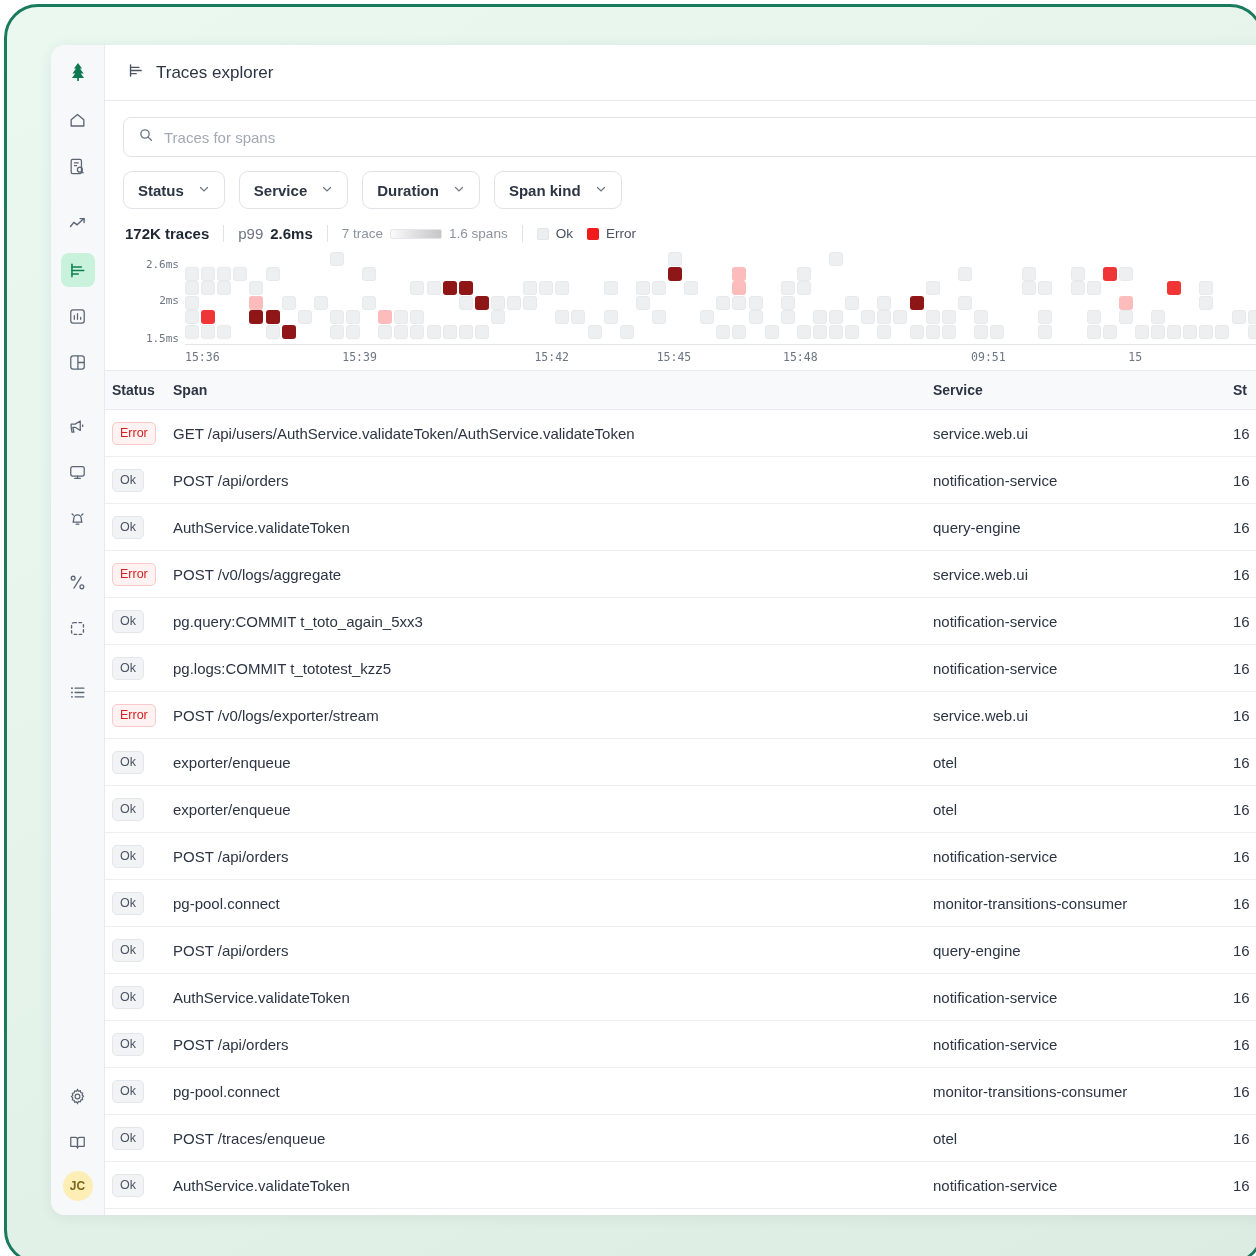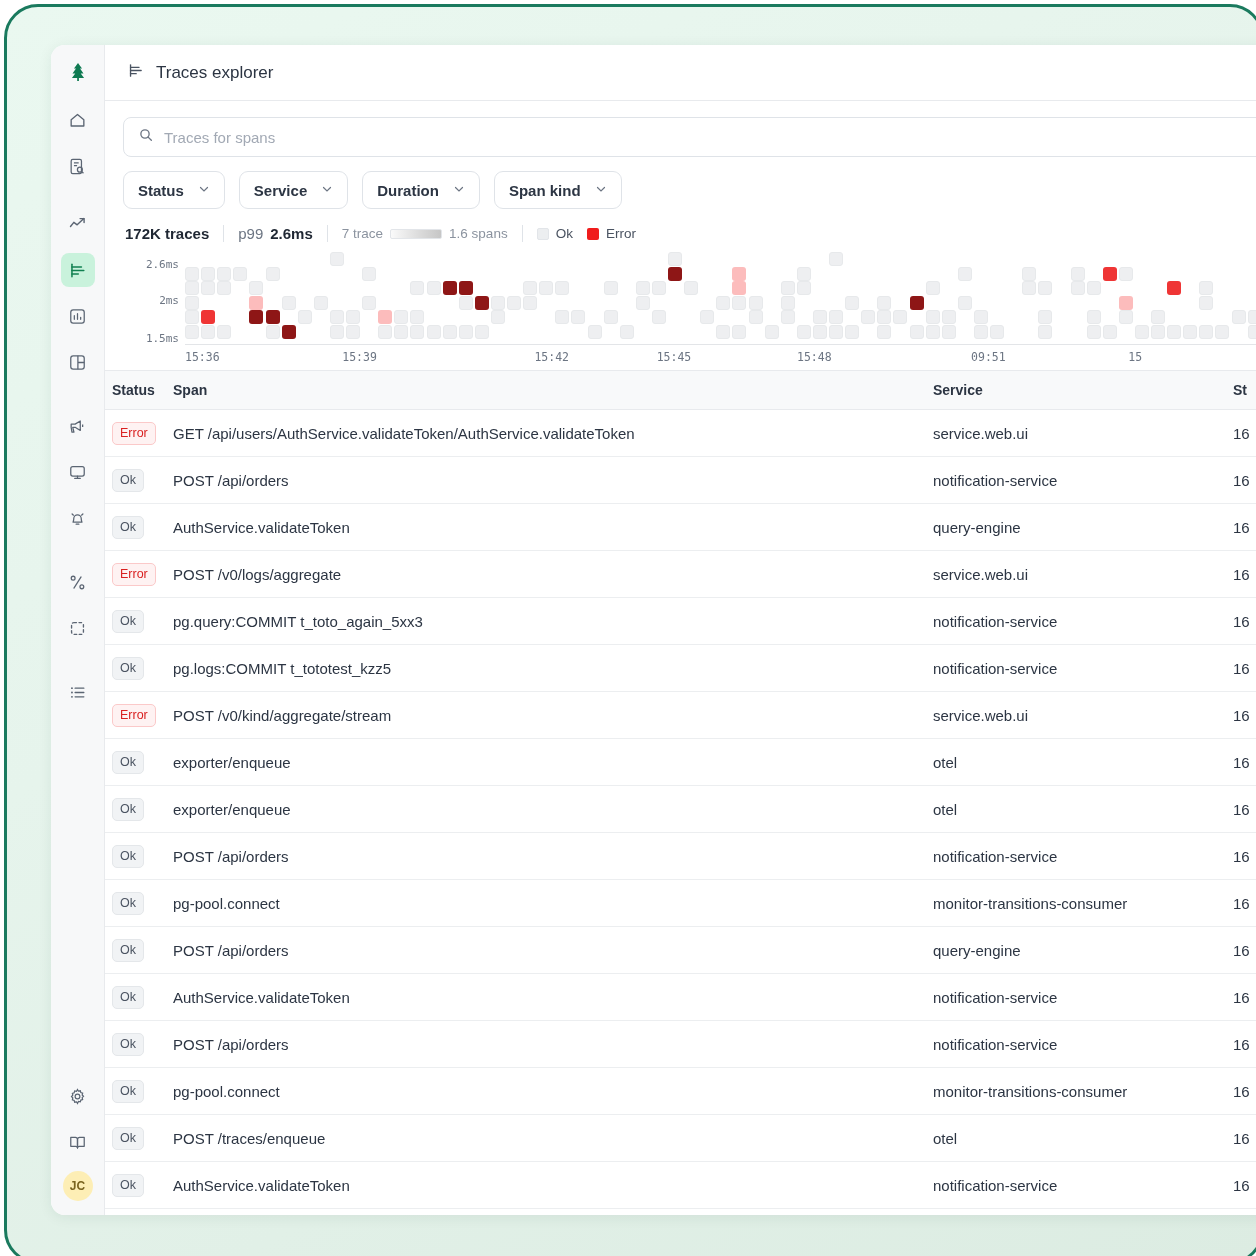--- a/index.html
+++ b/index.html
@@ -545,21 +545,21 @@
               <div class="cell c-empty" style="left: 1046.5px; top: 58.4px;"></div>
               <div class="cell c-empty" style="left: 1062.6px; top: 58.4px;"></div>
               <div class="cell c-empty" style="left: 1062.6px; top: 73px;"></div>
             </div>
           <div id="x-axis-line"></div>
           <div id="x-labels">
               <span style="left: 0px; text-align: right;">15:36</span>
               <span style="left: 157.209px;">15:39</span>
               <span style="left: 314.419px; margin-left: 35px;">15:42</span>
               <span style="left: 471.628px; text-align: center;">15:45</span>
-              <span style="left: 612px; text-align: right;">15:48</span>
+              <span style="left: 598px; text-align: right;">15:48</span>
               <span style="left: 786.047px;">09:51</span>
               <span style="left: 943.256px;">15</span>
             </div>
         </div>
       </div>
 
       <div id="table-area">
         <table>
           <thead>
             <tr>
@@ -601,21 +601,21 @@
                 <td class="c-start">16</td>
               </tr>
               <tr>
                 <td class="c-status"><span class="badge badge-ok">Ok</span></td>
                 <td class="c-name">pg.logs:COMMIT t_tototest_kzz5</td>
                 <td class="c-service">notification-service</td>
                 <td class="c-start">16</td>
               </tr>
               <tr>
                 <td class="c-status"><span class="badge badge-err">Error</span></td>
-                <td class="c-name">POST /v0/kind/aggregate/stream</td>
+                <td class="c-name">POST /v0/logs/exporter/stream</td>
                 <td class="c-service">service.web.ui</td>
                 <td class="c-start">16</td>
               </tr>
               <tr>
                 <td class="c-status"><span class="badge badge-ok">Ok</span></td>
                 <td class="c-name">exporter/enqueue</td>
                 <td class="c-service">otel</td>
                 <td class="c-start">16</td>
               </tr>
               <tr>

